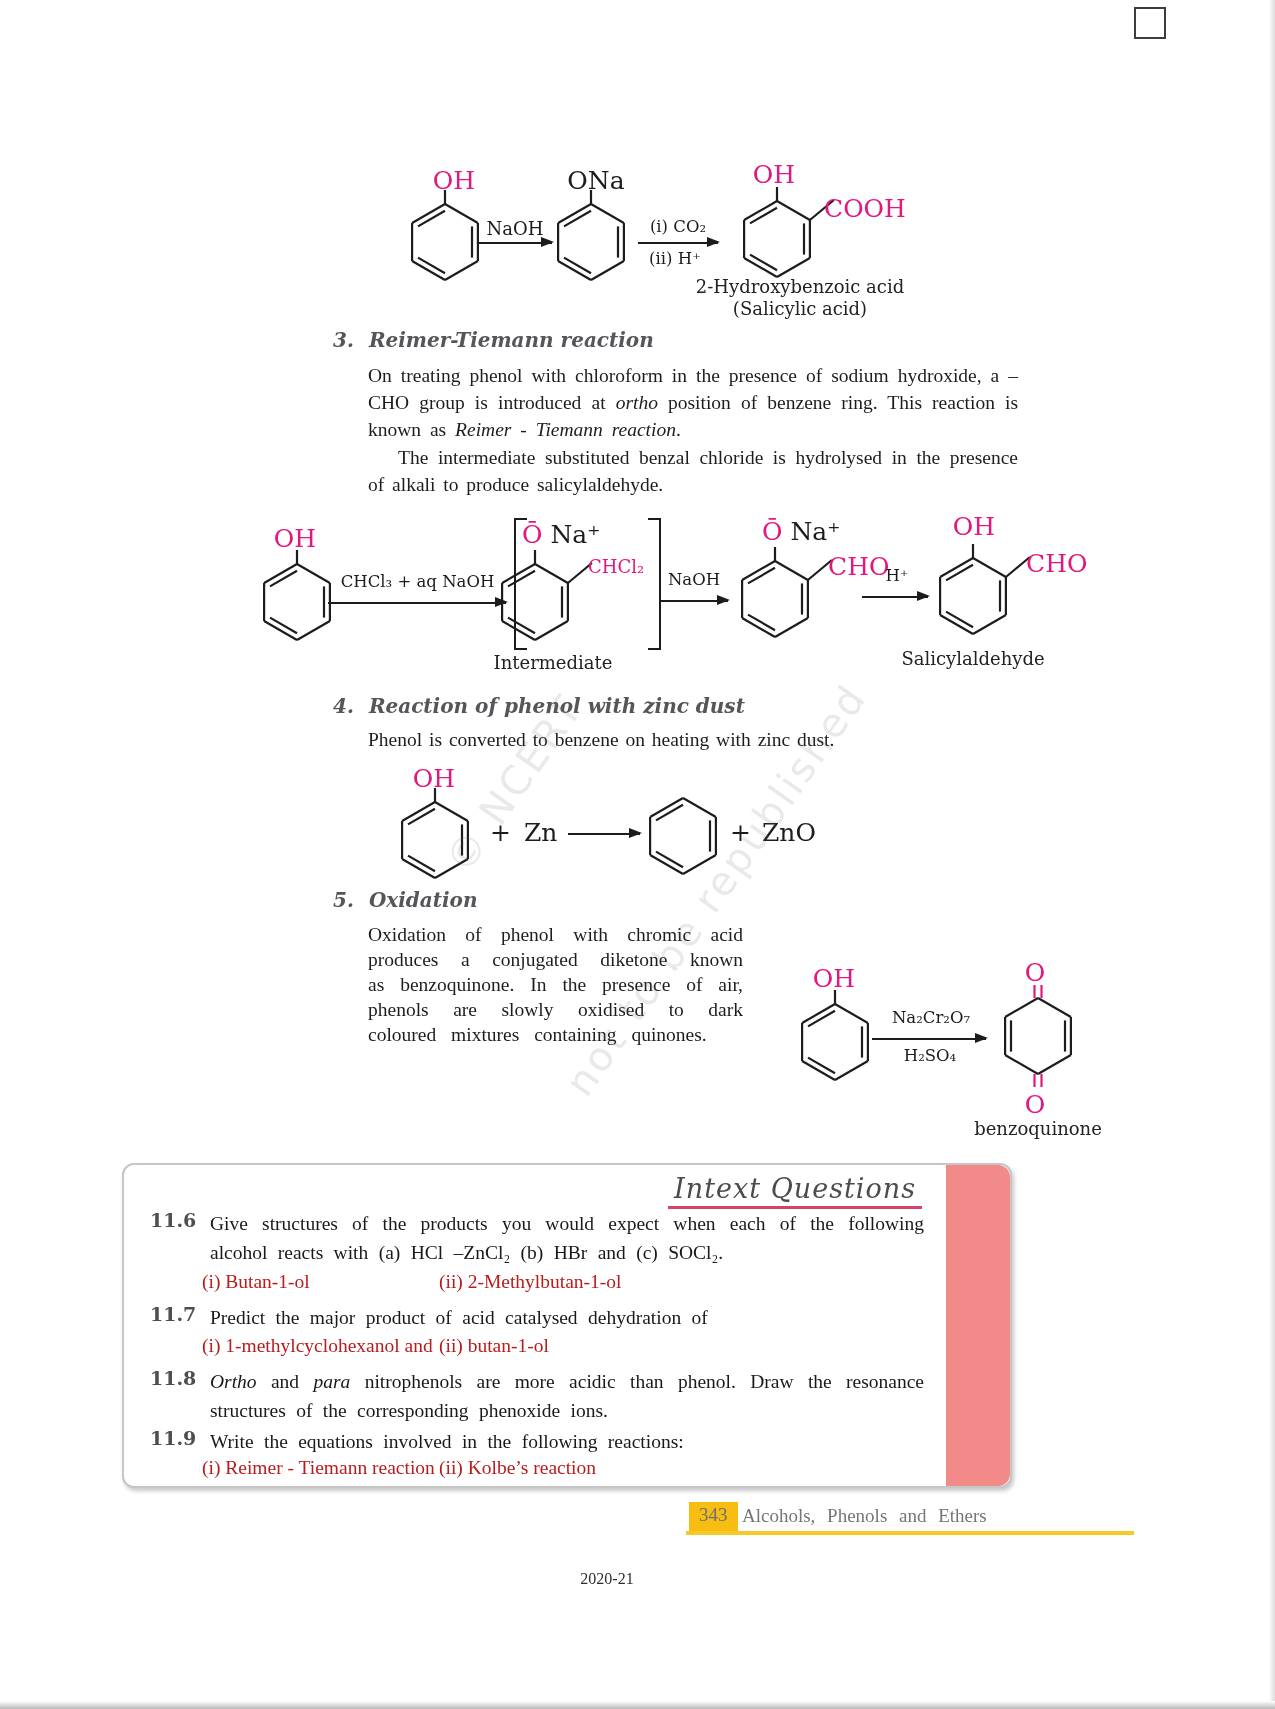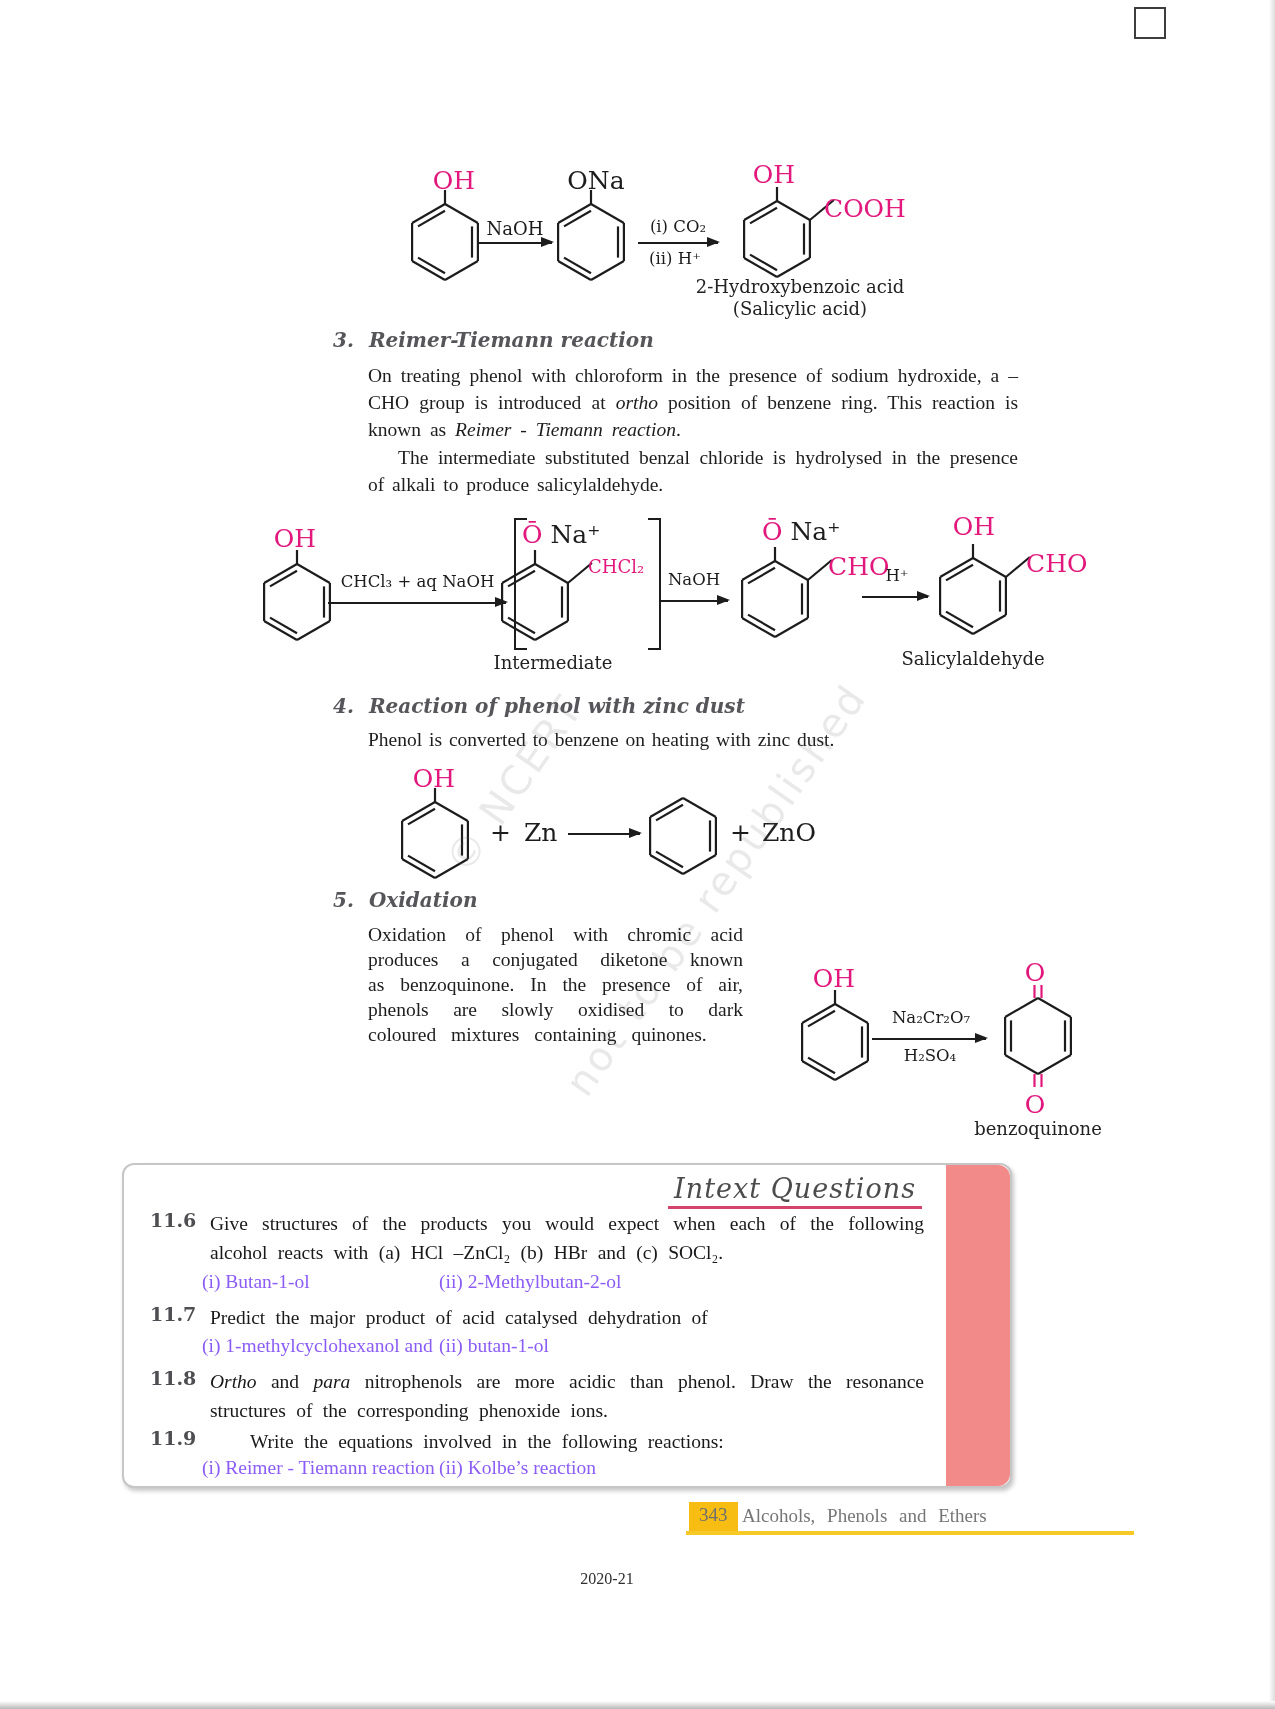--- a/index.html
+++ b/index.html
@@ -25,21 +25,21 @@
       transform-origin:left center;white-space:nowrap;font-family:"DejaVu Sans",sans-serif;letter-spacing:3px;}
   .itx-box{position:absolute;left:122px;top:1163px;width:886px;height:321px;background:#fff;
       border:2px solid #c6c6c6;border-radius:12px;box-shadow:2px 3px 4px rgba(0,0,0,0.22);}
   .itx-strip{position:absolute;right:0;top:0;bottom:0;width:64px;background:#f28a8a;border-radius:0 12px 12px 0;}
   .itx-head{position:absolute;right:88px;top:8px;font-family:"DejaVu Serif",serif;font-style:italic;
       font-size:27px;color:#4c4c4c;border-bottom:3px solid #d4436b;padding:0 6px 2px;letter-spacing:1px;}
   .q-num{position:absolute;left:26px;width:54px;font-weight:bold;font-size:19px;color:#4e4e52;
       font-family:"DejaVu Serif",serif;}
   .q-text{position:absolute;left:86px;width:714px;font-size:19.5px;line-height:29px;color:#19191b;
       text-align:justify;word-spacing:5.5px;}
-  .q-sub{position:absolute;font-size:19.5px;color:#8b5cf6;white-space:nowrap;}
+  .q-sub{position:absolute;font-size:19.5px;color:#b91c1c;white-space:nowrap;}
   .foot-num{position:absolute;left:689px;top:1502px;background:#f7bd13;color:#6f6f6f;
       padding:2px 10px 8px;font-size:19px;}
   .foot-ch{position:absolute;left:742px;top:1505px;font-size:19px;color:#767676;word-spacing:7px;white-space:nowrap;}
   .foot-rule{position:absolute;left:686px;top:1531px;width:448px;height:4px;background:#f7c927;}
   .foot-year{position:absolute;left:527px;top:1570px;width:160px;text-align:center;font-size:16px;color:#2e2e2e;}
   .edge-b{position:absolute;left:0;bottom:0;width:100%;height:8px;background:linear-gradient(to bottom,#ffffff,#b9b9b9);}
   .edge-r{position:absolute;right:0;top:0;width:6px;height:100%;background:linear-gradient(to right,#ffffff,#dddddd);}
   i.emph{font-style:italic;}
 </style>
 </head>
@@ -262,34 +262,34 @@
   <span class="wm" style="left:455px;top:845px;">© NCERT</span>
   <span class="wm" style="left:575px;top:1068px;">not to be republished</span>
 
   <div class="itx-box">
     <div class="itx-strip"></div>
     <div class="itx-head">Intext Questions</div>
 
     <div class="q-num" style="top:44px;">11.6</div>
     <div class="q-text" style="top:44px;">Give structures of the products you would expect when each of the following alcohol reacts with (a) HCl –ZnCl₂ (b) HBr and (c) SOCl₂.</div>
     <span class="q-sub" style="left:78px;top:106px;">(i) Butan-1-ol</span>
-    <span class="q-sub" style="left:315px;top:106px;">(ii) 2-Methylbutan-2-ol</span>
+    <span class="q-sub" style="left:315px;top:106px;">(ii) 2-Methylbutan-1-ol</span>
 
     <div class="q-num" style="top:138px;">11.7</div>
     <div class="q-text" style="top:138px;text-align:left;">Predict the major product of acid catalysed dehydration of</div>
     <span class="q-sub" style="left:78px;top:170px;text-align:center;">(i) 1-methylcyclohexanol and</span>
     <span class="q-sub" style="left:315px;top:170px;">(ii) butan-1-ol</span>
 
     <div class="q-num" style="top:202px;">11.8</div>
     <div class="q-text" style="top:202px;">
       <i class="emph">Ortho</i><span> and </span><i class="emph">para</i><span> nitrophenols are more acidic than phenol. Draw the resonance structures of the corresponding phenoxide ions.</span>
     </div>
 
     <div class="q-num" style="top:262px;">11.9</div>
-    <div class="q-text" style="top:262px;text-align:left;margin-left:40px;">Write the equations involved in the following reactions:</div>
+    <div class="q-text" style="top:262px;text-align:left;">Write the equations involved in the following reactions:</div>
     <span class="q-sub" style="left:78px;top:292px;">(i) Reimer - Tiemann reaction</span>
     <span class="q-sub" style="left:315px;top:292px;">(ii) Kolbe’s reaction</span>
   </div>
 
   <span class="foot-num">343</span>
   <span class="foot-ch">Alcohols, Phenols and Ethers</span>
   <div class="foot-rule"></div>
   <div class="foot-year">2020-21</div>
 
   <div class="edge-r"></div>

